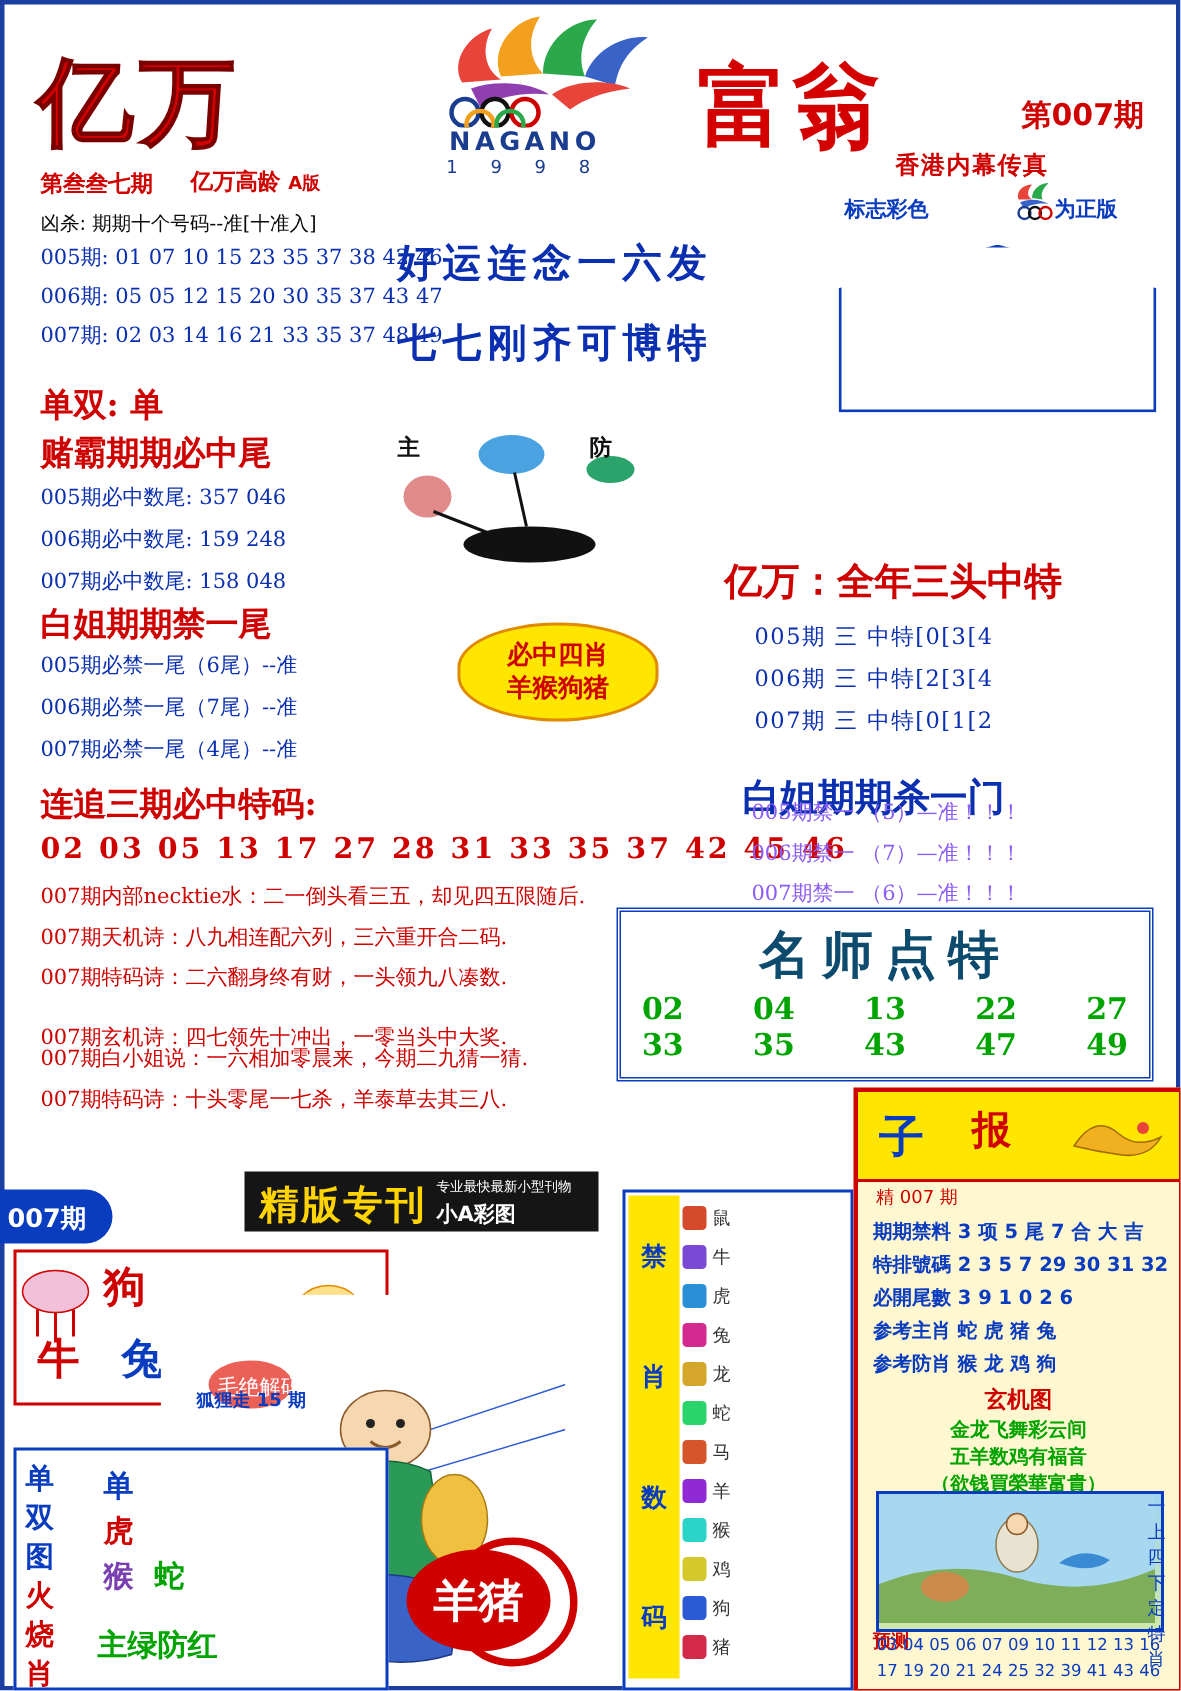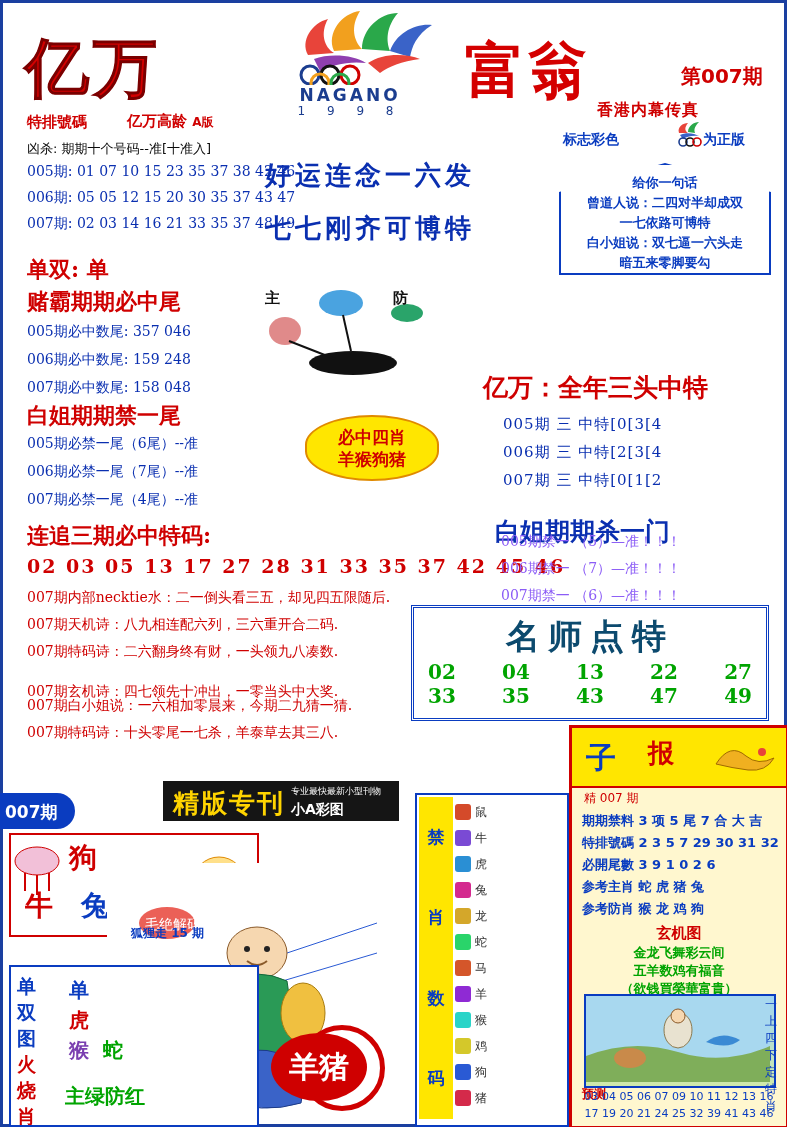--- a/index.html
+++ b/index.html
@@ -244,21 +244,21 @@
       <path d="M4 12 C2 6 8 2 13 2 C9 7 10 10 13 12 Z" fill="#e8443a"></path>
       <path d="M13 11 C13 5 19 1 24 1 C19 6 19 9 20 12 Z" fill="#2aa84a"></path>
       <path d="M5 14 C11 11 19 12 24 15 C17 14 11 16 8 18 Z" fill="#3a63c8"></path>
       <circle cx="8" cy="21" r="4" fill="none" stroke="#1b3d8f" stroke-width="1.6"></circle>
       <circle cx="15" cy="21" r="4" fill="none" stroke="#111" stroke-width="1.6"></circle>
       <circle cx="22" cy="21" r="4" fill="none" stroke="#cf0000" stroke-width="1.6"></circle>
     </svg>
   </div>
   <div class="abs mark-line2">为正版</div>
 
-  <div class="abs sub1">特排號碼</div>
+  <div class="abs sub1">第叁叁七期</div>
   <div class="abs sub2">
     <span>亿万高龄</span>
     <span class="abver">A版</span>
   </div>
   <div class="abs killrow">凶杀: 期期十个号码--准[十准入]</div>
 
   <div class="abs numrow r1">005期: 01 07 10 15 23 35 37 38 42 46</div>
   <div class="abs numrow r2">006期: 05 05 12 15 20 30 35 37 43 47</div>
   <div class="abs numrow r3">007期: 02 03 14 16 21 33 35 37 48 49</div>
 
@@ -299,27 +299,20 @@
     </svg>
   </div>
 
   <div class="abs must4">
     <div>必中四肖</div>
     <div>羊猴狗猪</div>
   </div>
 
   <div class="abs penta">
     <div class="inner"></div>
-    <div class="txt">
-      <div>给你一句话</div>
-      <div>曾道人说：二四对半却成双</div>
-      <div>一七依路可博特</div>
-      <div>白小姐说：双七逼一六头走</div>
-      <div>暗五来零脚要勾</div>
-    </div>
   </div>
 
   <div class="abs yiwan-title">亿万：全年三头中特</div>
   <div class="abs yw yw1">005期  三  中特[0[3[4</div>
   <div class="abs yw yw2">006期  三  中特[2[3[4</div>
   <div class="abs yw yw3">007期  三  中特[0[1[2</div>
 
   <div class="abs bj-title">白姐期期杀一门</div>
   <div class="abs bj bj1">005期禁一  （5）—准！！！</div>
   <div class="abs bj bj2">006期禁一  （7）—准！！！</div>

